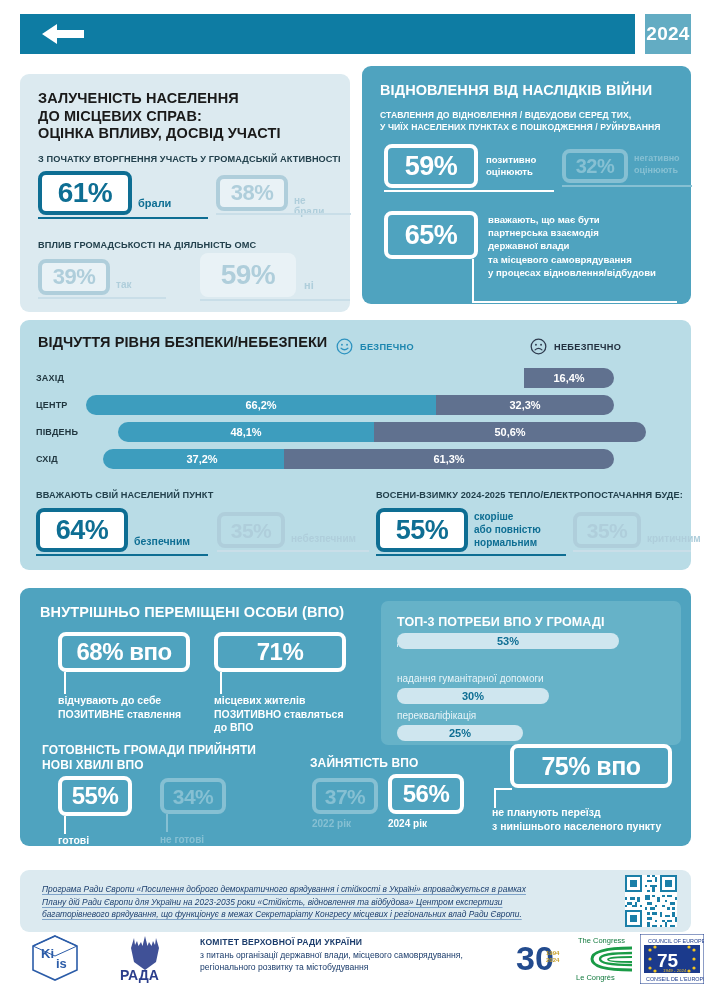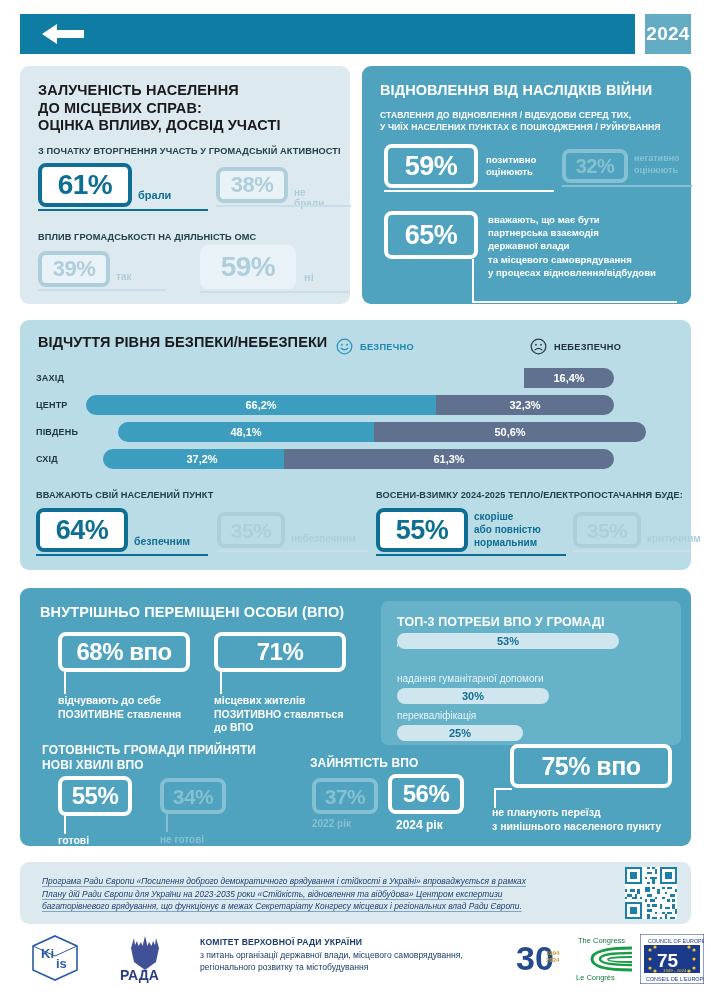--- a/index.html
+++ b/index.html
@@ -15,21 +15,21 @@
   
   .header{position:absolute;left:20px;top:14px;width:671px;height:40px;}
   .header-bar{position:absolute;left:0;top:0;width:615px;height:40px;background:#0E7CA3;}
   .back-arrow{position:absolute;left:22px;top:8px;width:42px;height:24px;}
   .year-badge{position:absolute;left:625px;top:0;width:46px;height:40px;background:#63ACC3;
     display:flex;align-items:center;justify-content:center;}
   .year-badge span{color:#ffffff;font-weight:bold;font-size:19px;letter-spacing:.3px;}
 
   
   .panel{position:absolute;border-radius:9px;box-sizing:border-box;}
-  .pale{background:#DCEAF0;}
+  .pale{background:#DCEAF0;margin-top:8px;}
   .mid{background:#4FA3BF;}
   .soft{background:#B9DCE6;}
 
   .h1{font-weight:bold;font-size:14.5px;line-height:17.5px;color:#1A1A1A;letter-spacing:.1px;}
   .h1w{font-weight:bold;font-size:14.5px;line-height:17.5px;color:#ffffff;letter-spacing:.1px;}
   .sub{font-weight:bold;font-size:9.2px;line-height:12px;color:#22404C;letter-spacing:.1px;}
   .subw{font-weight:bold;font-size:8.6px;line-height:11.5px;color:#ffffff;letter-spacing:.1px;}
 
   
   .stat{position:absolute;}
@@ -360,21 +360,21 @@
       <div class="box" style="width:66px;height:36px;">
         <span class="num" style="font-size:21px;">37%</span>
       </div>
       <div class="lbl" style="left:0px;top:40px;font-size:10px;">2022 рік</div>
     </div>
 
     <div class="stat w-strong" style="left:368px;top:186px;">
       <div class="box" style="width:76px;height:40px;">
         <span class="num" style="font-size:24px;">56%</span>
       </div>
-      <div class="lbl" style="left:8px;top:44px;font-size:12px;color:#ffffff;">2024 рік</div>
+      <div class="lbl" style="left:0px;top:44px;font-size:10px;color:#ffffff;">2024 рік</div>
     </div>
 
     <div class="stat w-strong" style="left:490px;top:156px;">
       <div class="box" style="width:162px;height:44px;">
         <span class="num" style="font-size:25px;">75% впо</span>
       </div>
       <div style="position:absolute;left:-16px;top:44px;width:2px;height:20px;background:#ffffff;"></div>
       <div style="position:absolute;left:-16px;top:44px;width:18px;height:2px;background:#ffffff;"></div>
       <div class="lbl" style="left:-18px;top:62px;font-size:10.5px;line-height:13.5px;width:210px;color:#ffffff;">
         <div>не планують переїзд</div>

